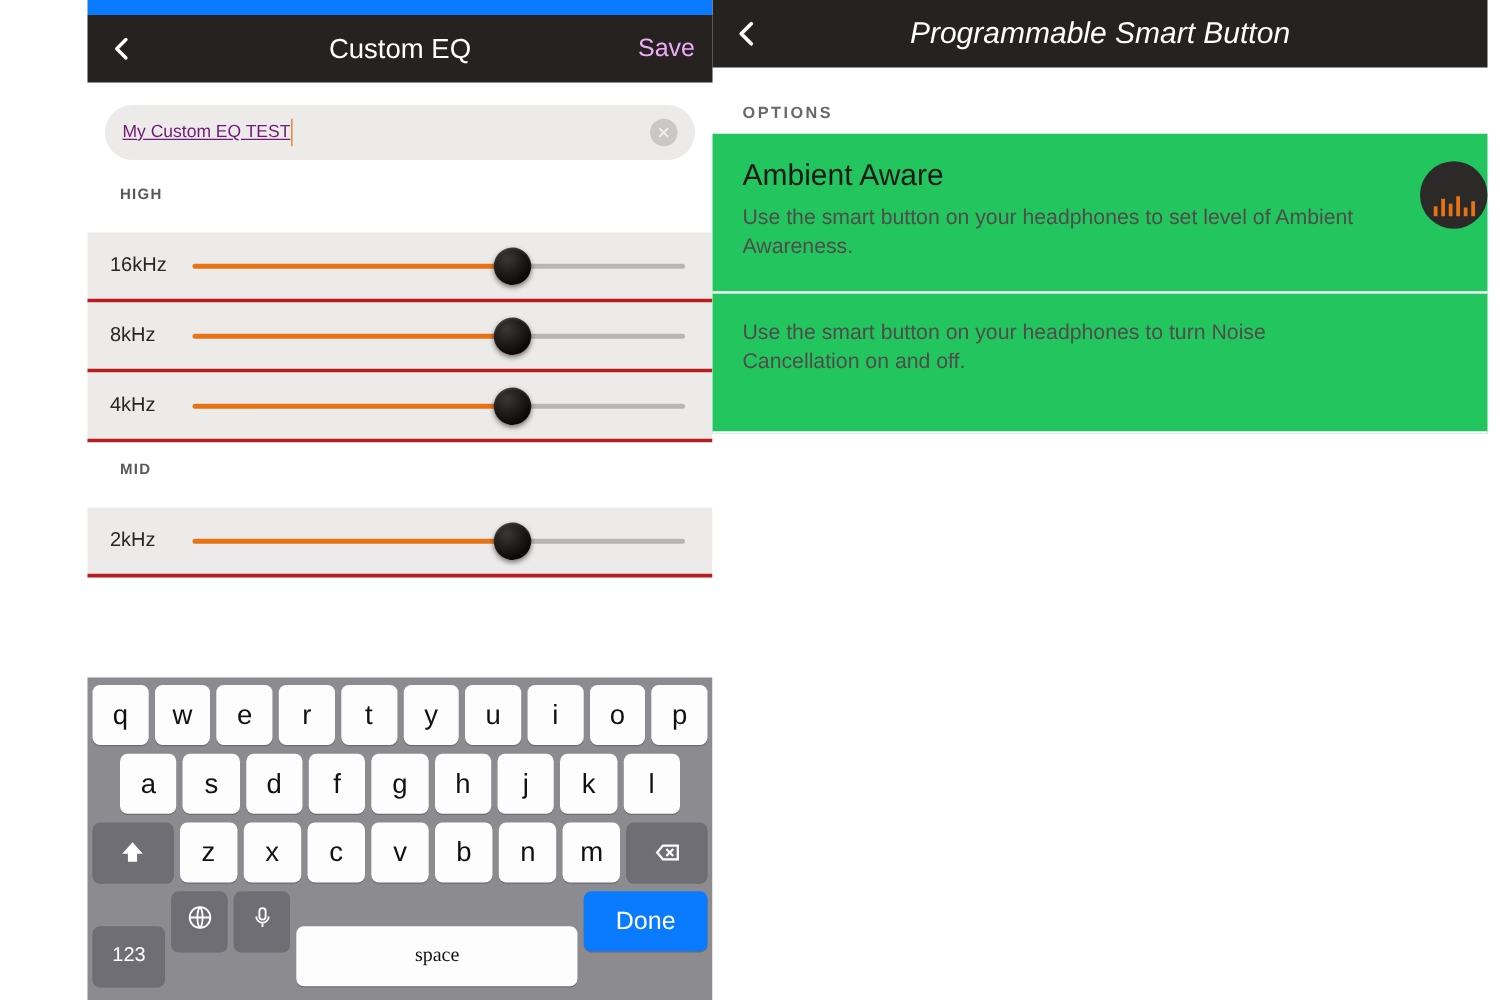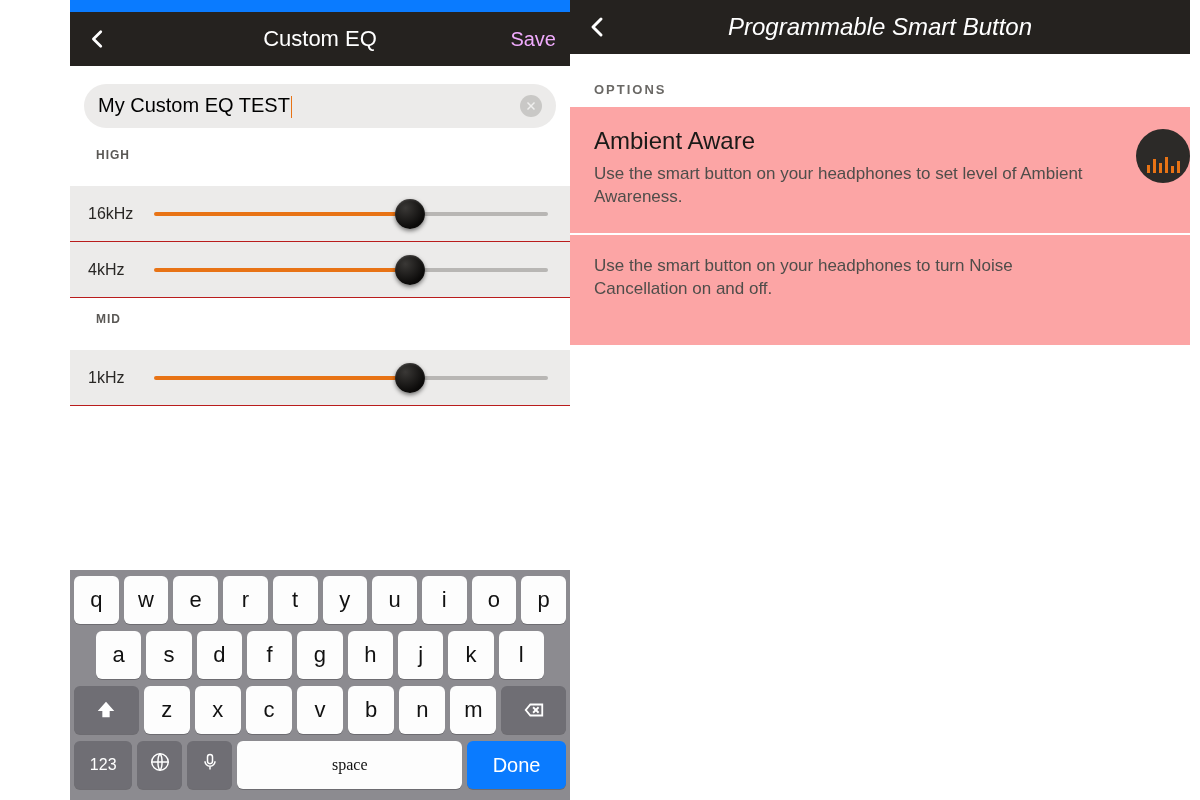--- a/index.html
+++ b/index.html
@@ -41,37 +41,37 @@
   .hdr .save {
     margin-left:auto; color:#f0abfc; font-size:20px;
   }
 
   
   .name-wrap { padding: 18px 14px 6px; background:#fff; }
   .name-input {
     background:#ecebea; border-radius: 24px; height:44px;
     display:flex; align-items:center; padding:0 14px;
   }
-  .name-input .txt { flex:1; font-size:20px; color:#000000; }
+  .name-input .txt { flex:1; font-size:14px; color:#701a75;text-decoration:underline; }
   .caret { display:inline-block; width:1px; height:22px; background:#e87315; margin-left:1px; vertical-align:middle;}
   .name-input .clear {
     width:22px;height:22px;border-radius:50%;background:#c9c8c6;
     display:flex;align-items:center;justify-content:center;color:#f4f3f2;font-size:14px;
   }
 
   .section-label {
     font-size:12px; letter-spacing:1px; color:#5a5855;
     padding: 14px 26px 24px; background:#fff; font-weight:600;
   }
 
   
   .band {
     background:#ecebea; height:56px;
     display:flex; align-items:center; padding: 0 18px;
-    border-bottom: 1px solid #b91c1c;
+    border-bottom: 3px solid #b91c1c;
   }
   .band .freq { width:62px; font-size:16px; color:#292725; }
   .band .track {
     flex:1; height:4px; position:relative; margin: 0 4px 0 4px;
   }
   .band .fill {
     position:absolute; left:0; top:0; bottom:0;
     background:#e87315; width:65%;
     border-radius:2px;
   }
@@ -94,33 +94,33 @@
   .key {
     background:#fdfdfd; color:#111; border-radius:6px;
     height:48px; flex:1; display:flex; align-items:center; justify-content:center;
     font-size:22px; box-shadow: 0 1px 0 #6d6c71;
     user-select:none;
   }
   .key.gray { background:#6f6e74; color:#fff; }
   .key.wide { flex:1.4; }
   .key.space { flex:5;font-family:Liberation Serif, serif; }
   .key.done { background:#0a7bff; color:#fff; flex:2.2; font-size:20px; }
-  .key.small { font-size:16px; }
+  .key.small { font-size:16px;margin-top:28px; }
   .row2pad { padding: 0 22px; }
   .krow.bottom .key { height:48px; }
   .shift svg, .bksp svg { width:22px; height:22px; }
 
   
   .right-body { background:#fff; }
   .opts-label {
     font-size:13px; letter-spacing:2px; color:#6a6865;
     padding: 28px 24px 10px; font-weight:700;
   }
   .opt {
-    background:#fca5a5; padding: 20px 96px 24px 24px;
+    background:#22c55e; padding: 20px 96px 24px 24px;
     border-bottom:2px solid #fff; position:relative; min-height:112px;
   }
   .opt h3 { font-size:24px; font-weight:400; color:#1b1a18; margin-bottom:8px; }
   .opt p  { font-size:17px; color:#4f4d4a; line-height:1.35; }
   .opt .badge {
     position:absolute; right:0px; top:22px;
     width:54px; height:54px; border-radius:50%;
     background:#2c2a28; overflow:hidden;
     display:flex; align-items:flex-end; justify-content:center;
     gap:3px; padding-bottom:10px;
@@ -165,31 +165,39 @@
   <div class="section-label">HIGH</div>
   <div class="band">
     <div class="freq">16kHz</div>
     <div class="track">
         <div class="fill"></div>
         <div class="rest"></div>
         <div class="thumb"></div>
       </div>
   </div>
   <div class="band">
+    <div class="freq">8kHz</div>
+    <div class="track">
+        <div class="fill"></div>
+        <div class="rest"></div>
+        <div class="thumb"></div>
+      </div>
+  </div>
+  <div class="band">
     <div class="freq">4kHz</div>
     <div class="track">
         <div class="fill"></div>
         <div class="rest"></div>
         <div class="thumb"></div>
       </div>
   </div>
 
   <div class="section-label">MID</div>
   <div class="band">
-    <div class="freq">1kHz</div>
+    <div class="freq">2kHz</div>
     <div class="track">
         <div class="fill"></div>
         <div class="rest"></div>
         <div class="thumb"></div>
       </div>
   </div>
 
   <div class="kbd">
     <div class="krow">
       <div class="key">q</div>

